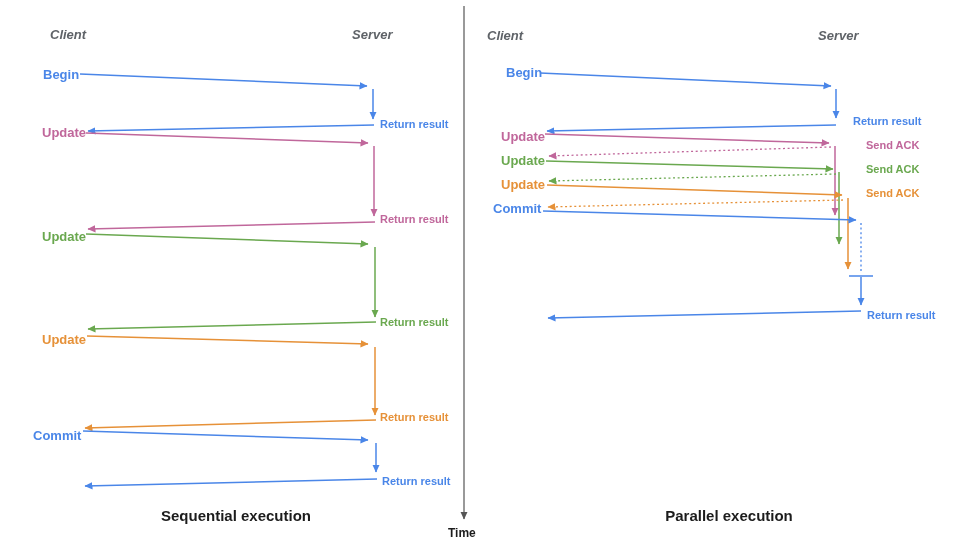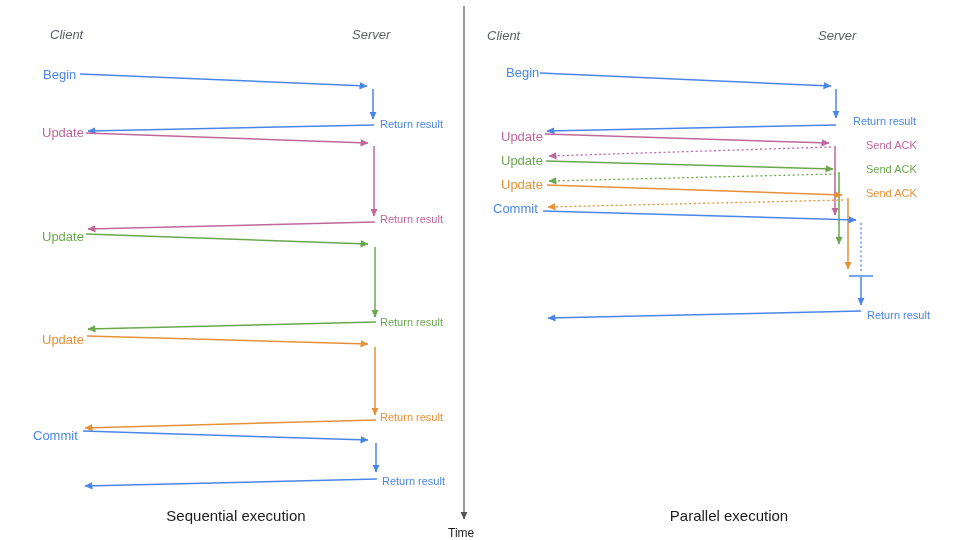--- a/index.html
+++ b/index.html
@@ -9,20 +9,21 @@
     width: 960px;
     height: 540px;
     overflow: hidden;
     font-family: "Liberation Sans", sans-serif;
   }
   #diagram-wrap {
     position: relative;
     width: 852px;
     height: 540px;
     background: #ffffff;
+    font-weight: bold;
   }
   svg {
     display: block;
   }
   svg text {
     font-family: "Liberation Sans", sans-serif;
   }
 </style>
 </head>
 <body>

